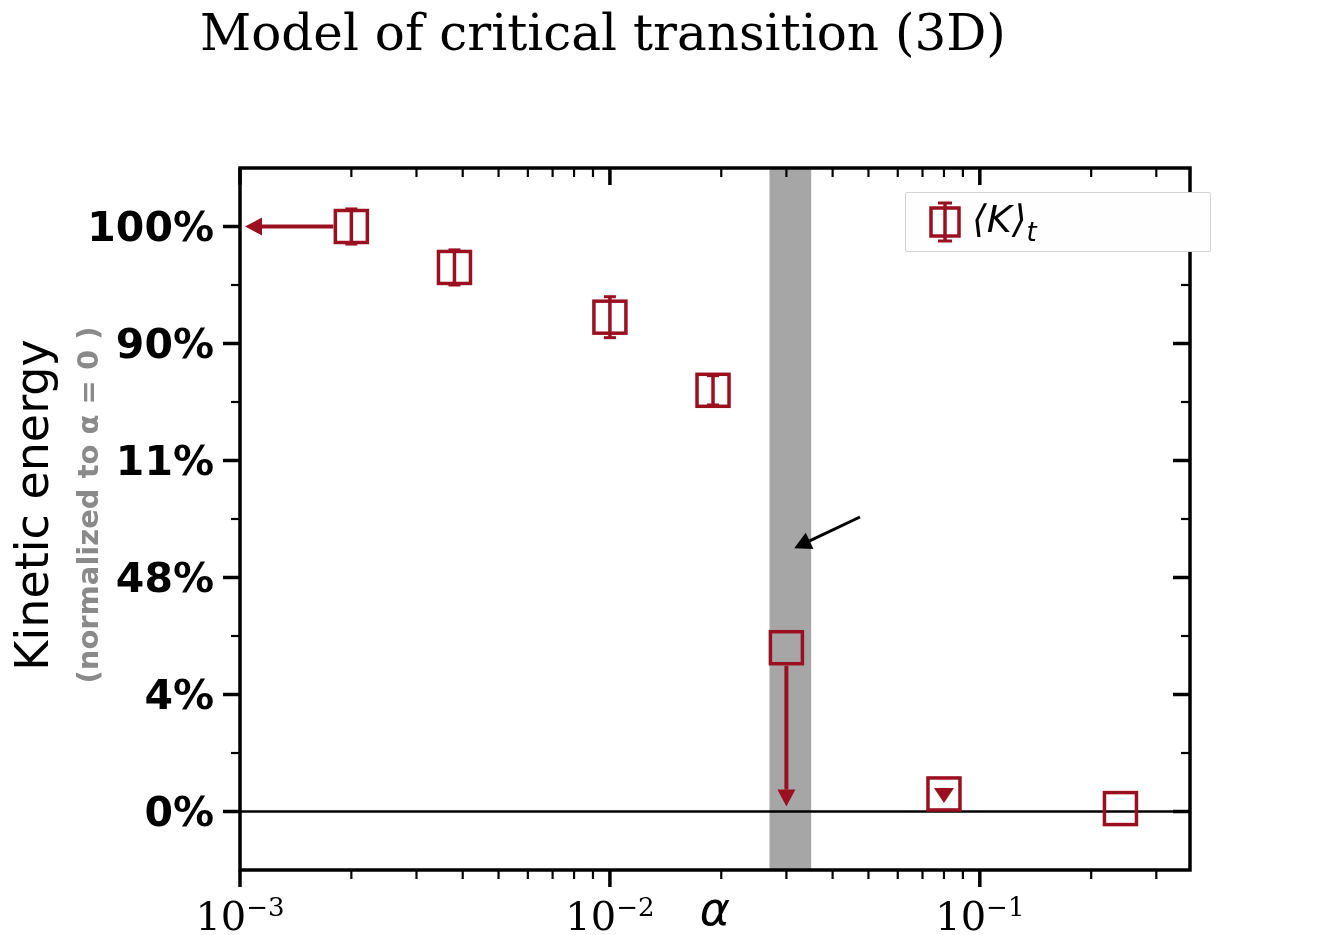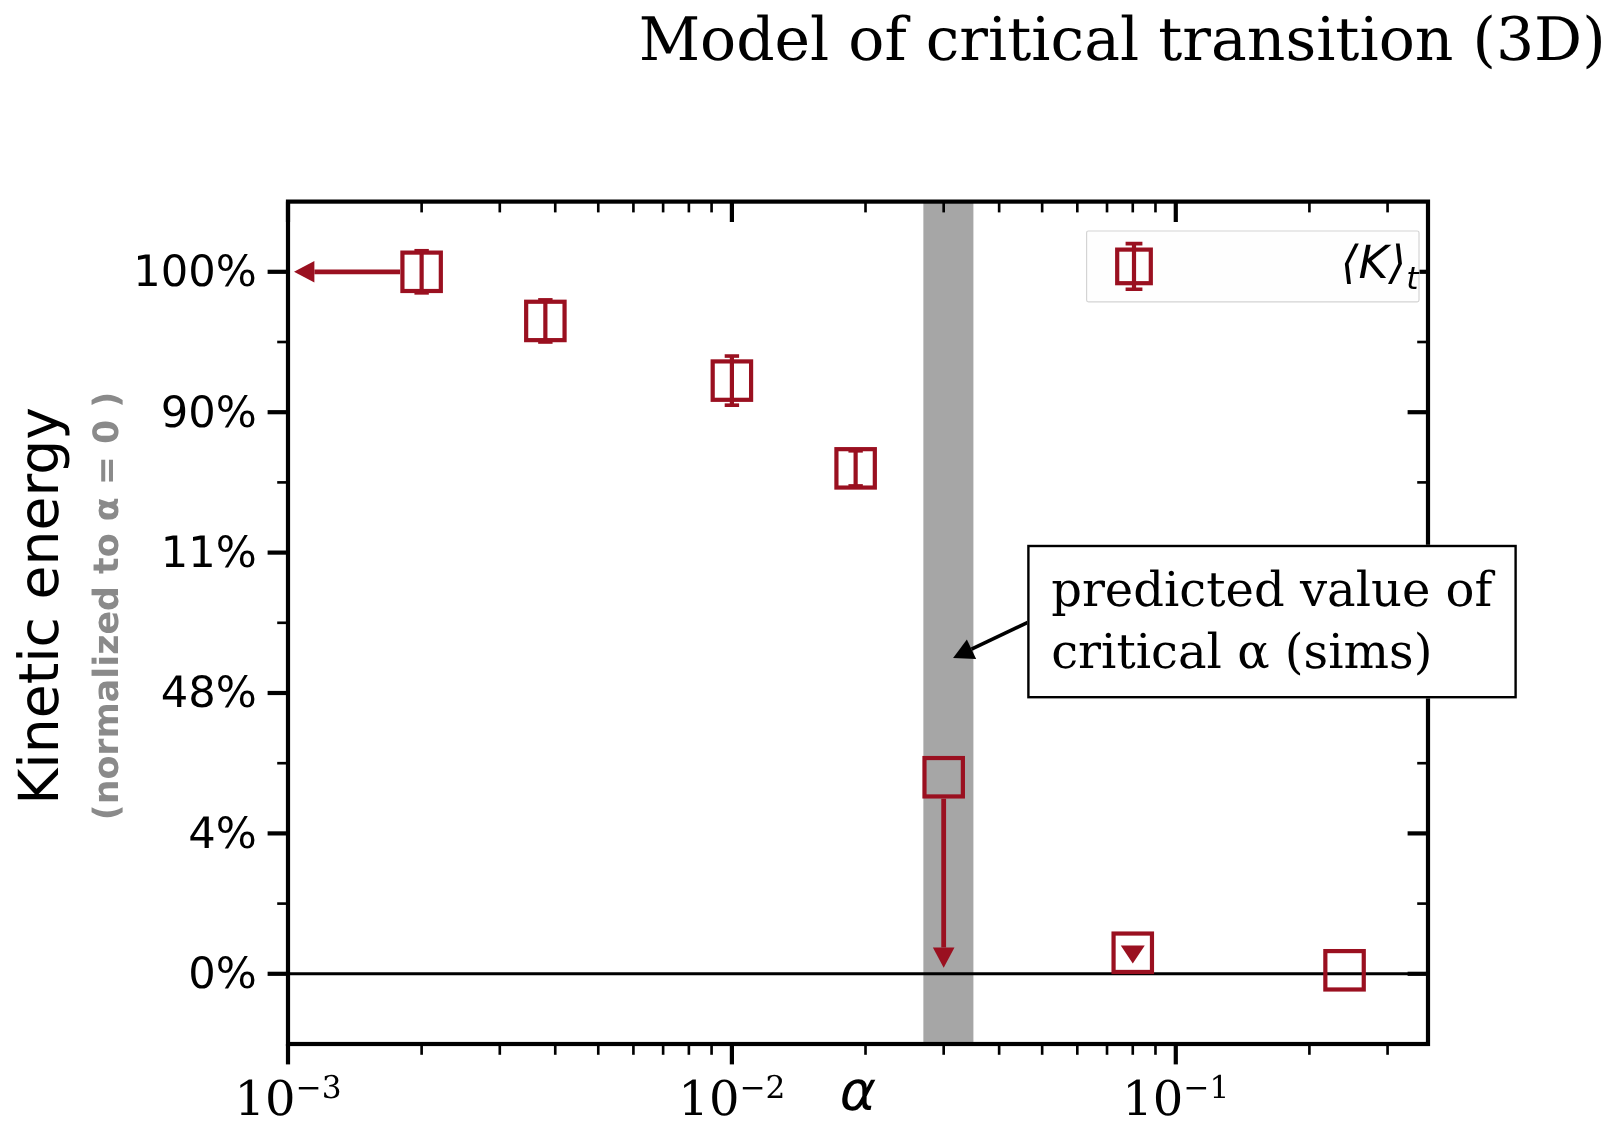--- a/index.html
+++ b/index.html
@@ -1,33 +1,33 @@
 <!DOCTYPE html>
 <html style="--accent: #9a1020; --sub: #8a8a8a;"><head>
 <meta charset="utf-8">
 <style>
   html,body{margin:0;padding:0;background:#ffffff;}
   #canvas{position:relative;width:1338px;height:935px;background:#ffffff;overflow:hidden;
           font-family:"DejaVu Sans",sans-serif;color:#000;}
   #plot-svg{position:absolute;left:0;top:0;}
-  .fig-title{position:absolute;left:200px;top:4px;width:1138px;text-align:right;
+  .fig-title{position:absolute;left:200px;top:4px;width:1138px;text-align:left;
              font-family:"DejaVu Serif",serif;font-size:50px;color:#000;}
   .xlabel{position:absolute;left:715px;top:882px;transform:translateX(-50%);
           font-style:italic;font-size:46px;font-family:"DejaVu Sans",sans-serif;}
   .ylabel{position:absolute;left:32px;top:505px;transform:translate(-50%,-50%) rotate(-90deg);
           font-size:46px;font-weight:500;white-space:nowrap;}
   .ylabel-sub{position:absolute;left:88px;top:505px;transform:translate(-50%,-50%) rotate(-90deg);
           font-size:29px;font-weight:bold;color:var(--sub,#8a8a8a);white-space:nowrap;}
   .xtick{position:absolute;transform:translateX(-50%);font-family:"DejaVu Serif",serif;
          font-size:40px;}
   .xtick sup{font-size:26px;}
-  .ytick{position:absolute;transform:translate(-100%,-50%);font-size:36px;}
-  .legend{position:absolute;left:905px;top:192px;width:278px;height:60px;display:flex;
-          align-items:center;gap:19px;padding-left:16px;box-sizing:border-box;
-          border:1.5px solid #d4d4d4;background:#fefefe;border-radius:2px;justify-content:space-between;}
+  .ytick{position:absolute;transform:translate(-100%,-50%);font-size:41px;font-weight:bold;}
+  .legend{position:absolute;left:905px;top:192px;width:306px;height:60px;display:flex;
+          align-items:center;gap:4px;padding-left:16px;box-sizing:border-box;
+          border:1.5px solid #d4d4d4;background:#fefefe;border-radius:2px;}
   .legend-label{font-size:38px;font-style:italic;}
   .legend-label sub{font-size:26px;}
   .lg-rect{fill:none;stroke:var(--accent,#9a1020);stroke-width:3.5;}
   .lg-line{stroke:var(--accent,#9a1020);stroke-width:3.5;}
   .lg-cap{stroke:var(--accent,#9a1020);stroke-width:3;}
   .annotation{position:absolute;left:856px;top:454px;padding:10px 18px;border:2.5px solid #000;
               background:#ffffff;font-family:"DejaVu Serif",serif;font-size:40px;line-height:1.3;
               white-space:nowrap;}
 </style>
 </head>
@@ -140,24 +140,20 @@
   <div class="legend">
     <svg width="46" height="46" viewBox="0 0 46 46">
       <line class="lg-line" x1="23" y1="4" x2="23" y2="42"></line>
       <line class="lg-cap" x1="16" y1="4" x2="30" y2="4"></line>
       <line class="lg-cap" x1="16" y1="42" x2="30" y2="42"></line>
       <rect class="lg-rect" x="9" y="9" width="28" height="28"></rect>
     </svg>
     <span class="legend-label"><span>⟨</span><i>K</i><span>⟩</span><sub><i>t</i></sub></span>
   </div>
 
-  <div class="annotation">
-    <div>predicted value of</div>
-    <div>critical α  (sims)</div>
-  </div>
 
 <div class="xtick" style="left: 240px; top: 892px;">10<sup>−3</sup></div>
     <div class="xtick" style="left: 609.909px; top: 892px;">10<sup>−2</sup></div>
     <div class="xtick" style="left: 979.817px; top: 892px;">10<sup>−1</sup></div>
     <div class="ytick" style="left: 214px; top: 811.5px;">0%</div>
     <div class="ytick" style="left: 214px; top: 694.5px;">4%</div>
     <div class="ytick" style="left: 214px; top: 577.5px;">48%</div>
     <div class="ytick" style="left: 214px; top: 460.5px;">11%</div>
     <div class="ytick" style="left: 214px; top: 343.5px;">90%</div>
     <div class="ytick" style="left: 214px; top: 226.5px;">100%</div>

